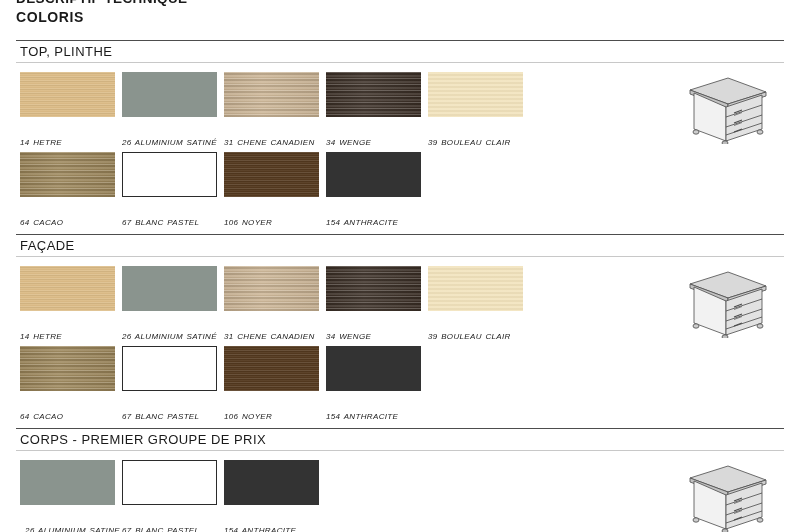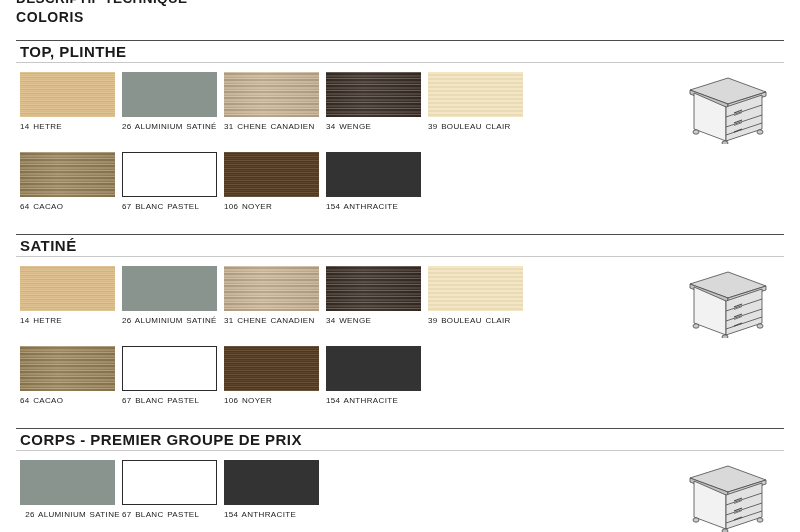--- a/index.html
+++ b/index.html
@@ -54,22 +54,22 @@
   }
   .rule-top {
     height: 0;
     border-top: 1.5px solid #4d4d4d;
   }
   .rule-bottom {
     height: 0;
     border-top: 1px solid #c8c8c8;
   }
   .section-title {
-    font-size: 15px;
-    font-weight: bold;
+    font-size: 13px;
+    font-weight: normal;
     letter-spacing: .45px;
     color: #1a1a1a;
     padding: 4px 0 4px 4px;
     line-height: 13px;
   }
 
   .swatch-area {
     position: relative;
   }
   .swatch-row {
@@ -87,23 +87,24 @@
     position: relative;
   }
   .swatch.bordered {
     border: 1px solid #2b2b2b;
   }
   .swatch-label {
     font-size: 8px;
     letter-spacing: .35px;
     color: #1a1a1a;
     line-height: 11px;
-    margin-top: 4px;
+    margin-top: 20px;
     width: 100px;
     word-spacing: 1px;
+    font-style: italic;
   }
 
   
   .grain {
     position: absolute;
     inset: 0;
     pointer-events: none;
   }
   .grain.fine {
     background-image: repeating-linear-gradient(
@@ -247,21 +248,21 @@
       <path d="M58 60 l8 -3" stroke-width="1.1"></path>
 
       <ellipse cx="20" cy="60" rx="3" ry="2.2" fill="#cccccc"></ellipse>
       <ellipse cx="49" cy="71" rx="3" ry="2.2" fill="#bdbdbd"></ellipse>
       <ellipse cx="84" cy="60" rx="3" ry="2.2" fill="#cccccc"></ellipse>
     </g>
   </svg></div>
       </div>
       <div class="section" style="top: 234px;">
         <div class="rule-top"></div>
-        <div class="section-title">SATINÉ</div>
+        <div class="section-title">FAÇADE</div>
         <div class="rule-bottom"></div>
         <div class="swatch-area">
           <div class="swatch-row">
             <div class="swatch-cell" style="left: 4px; top: 9px;">
               <div class="swatch" style="background: rgb(220, 188, 135);">
                 <div class="grain fine"></div>
               </div>
               <div class="swatch-label">14 HETRE</div>
             </div>
             <div class="swatch-cell" style="left: 106px; top: 9px;">

